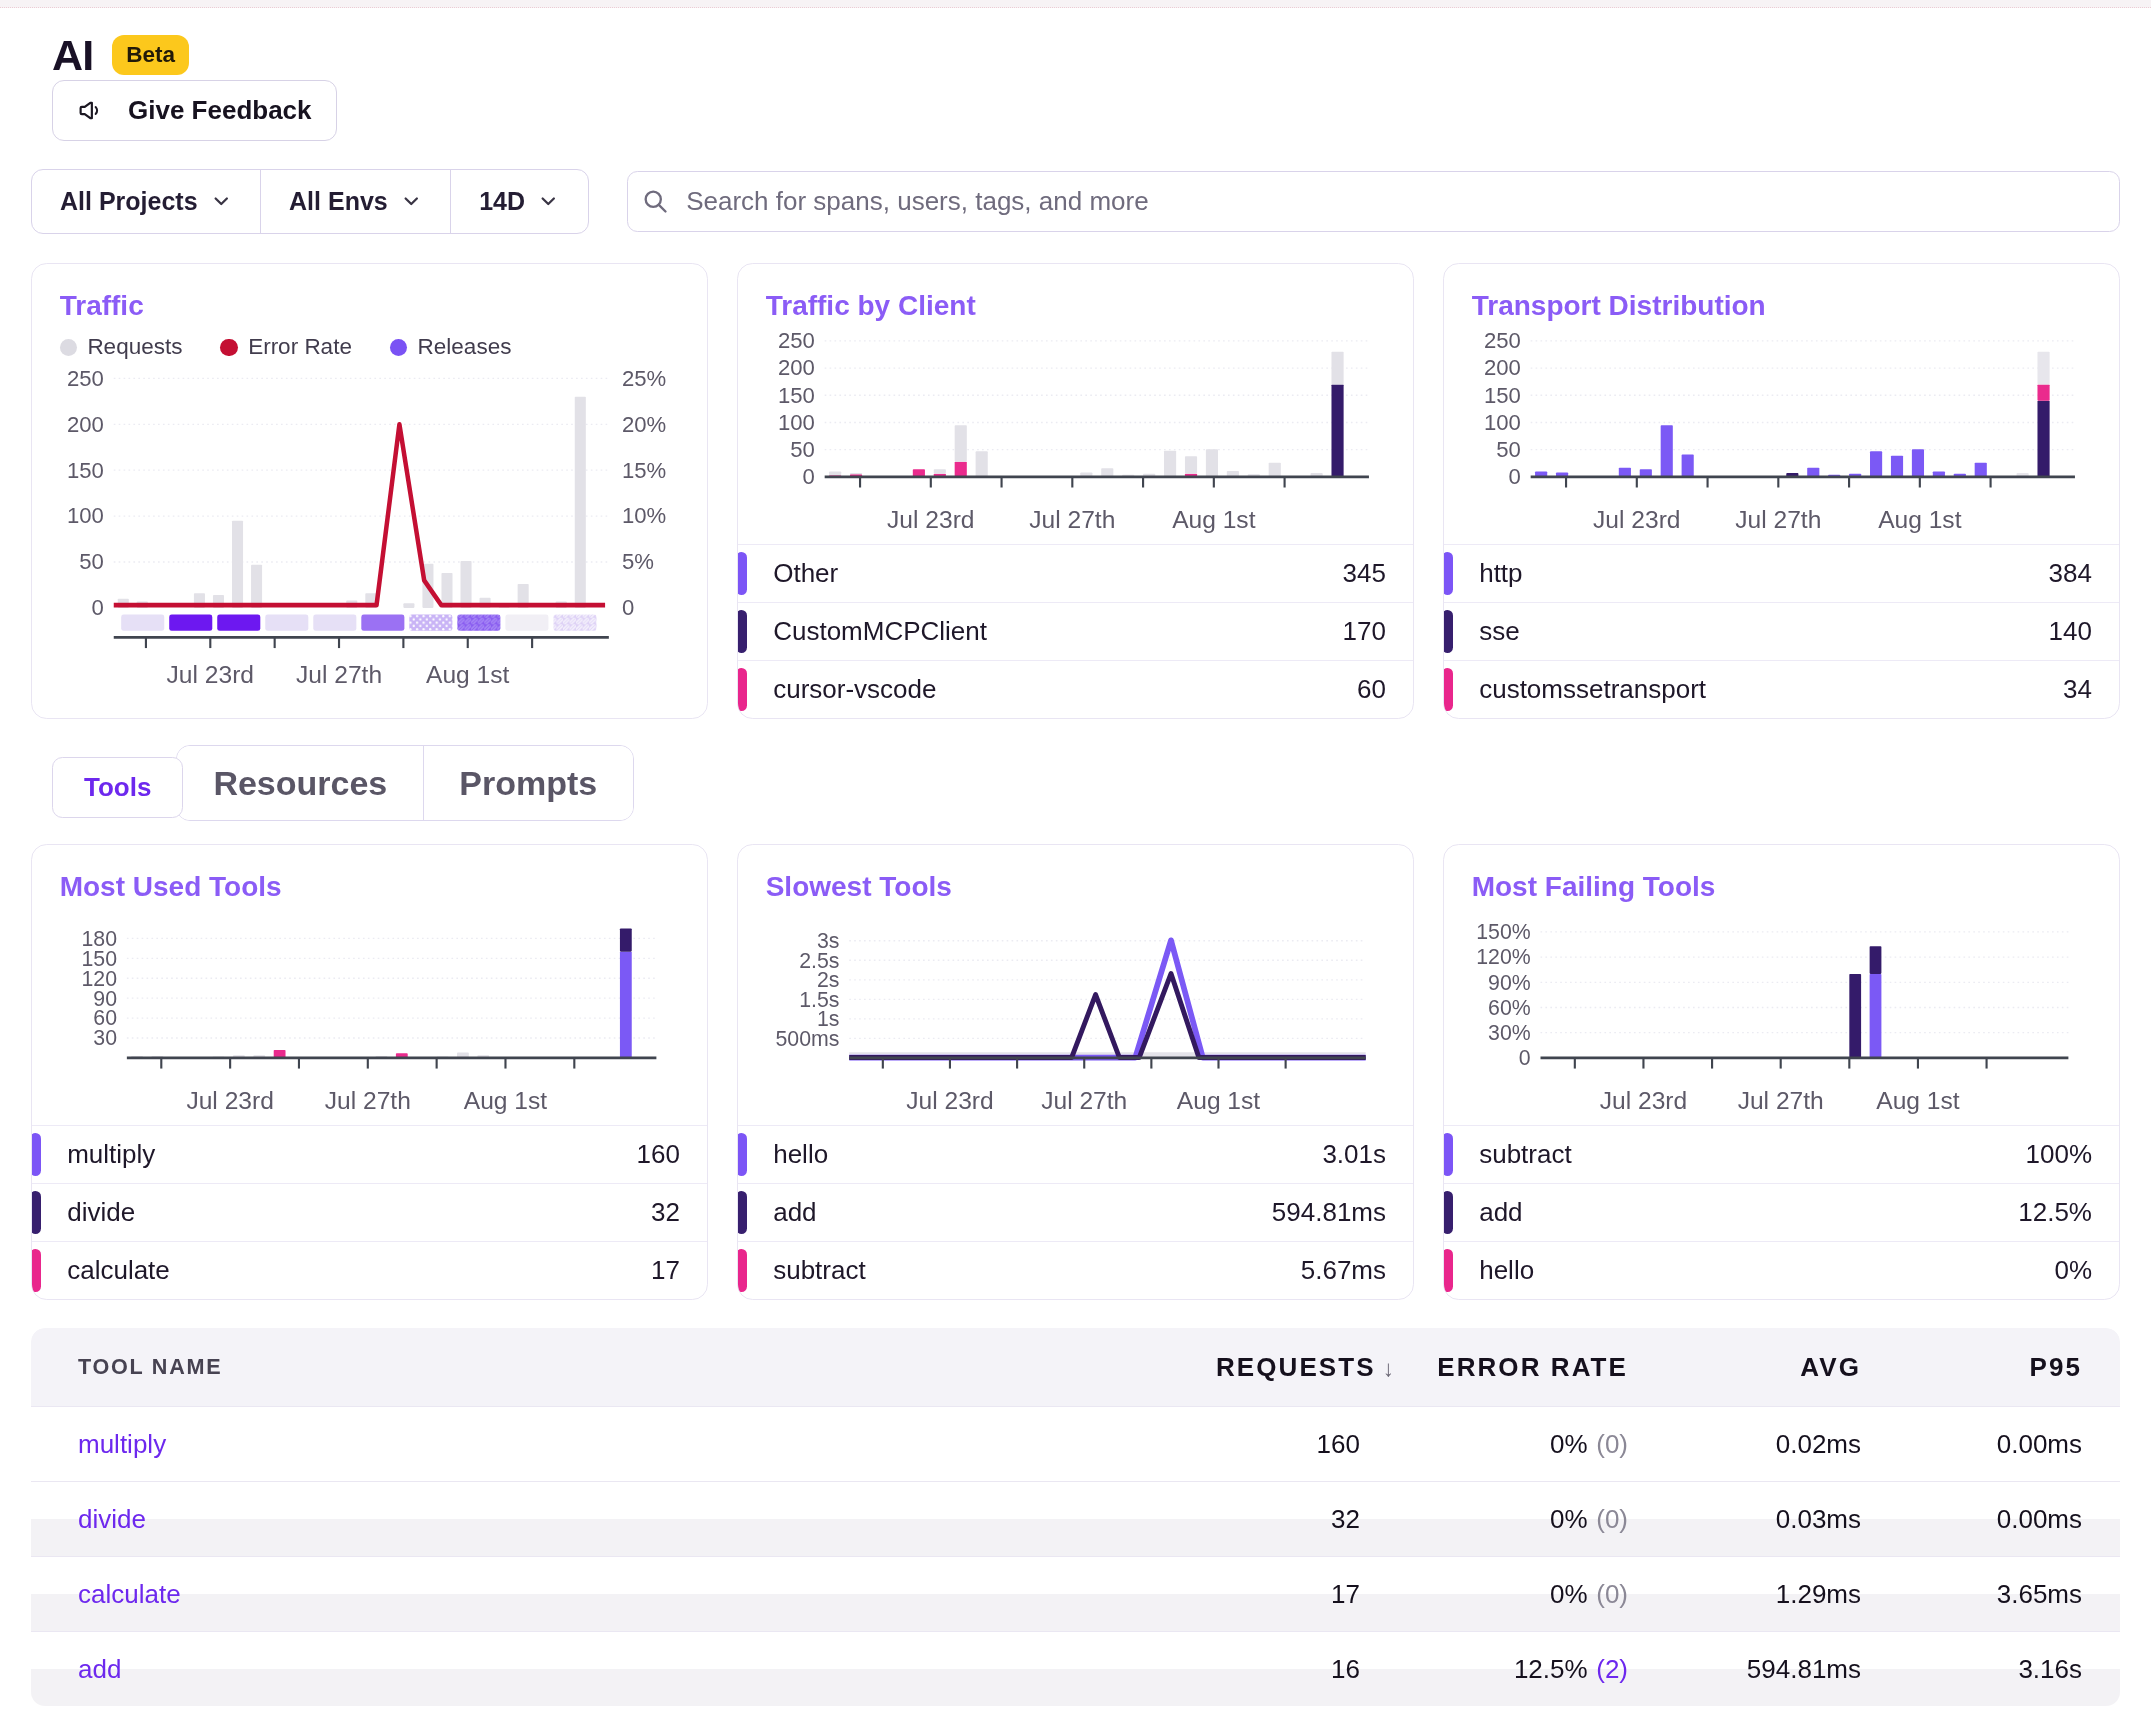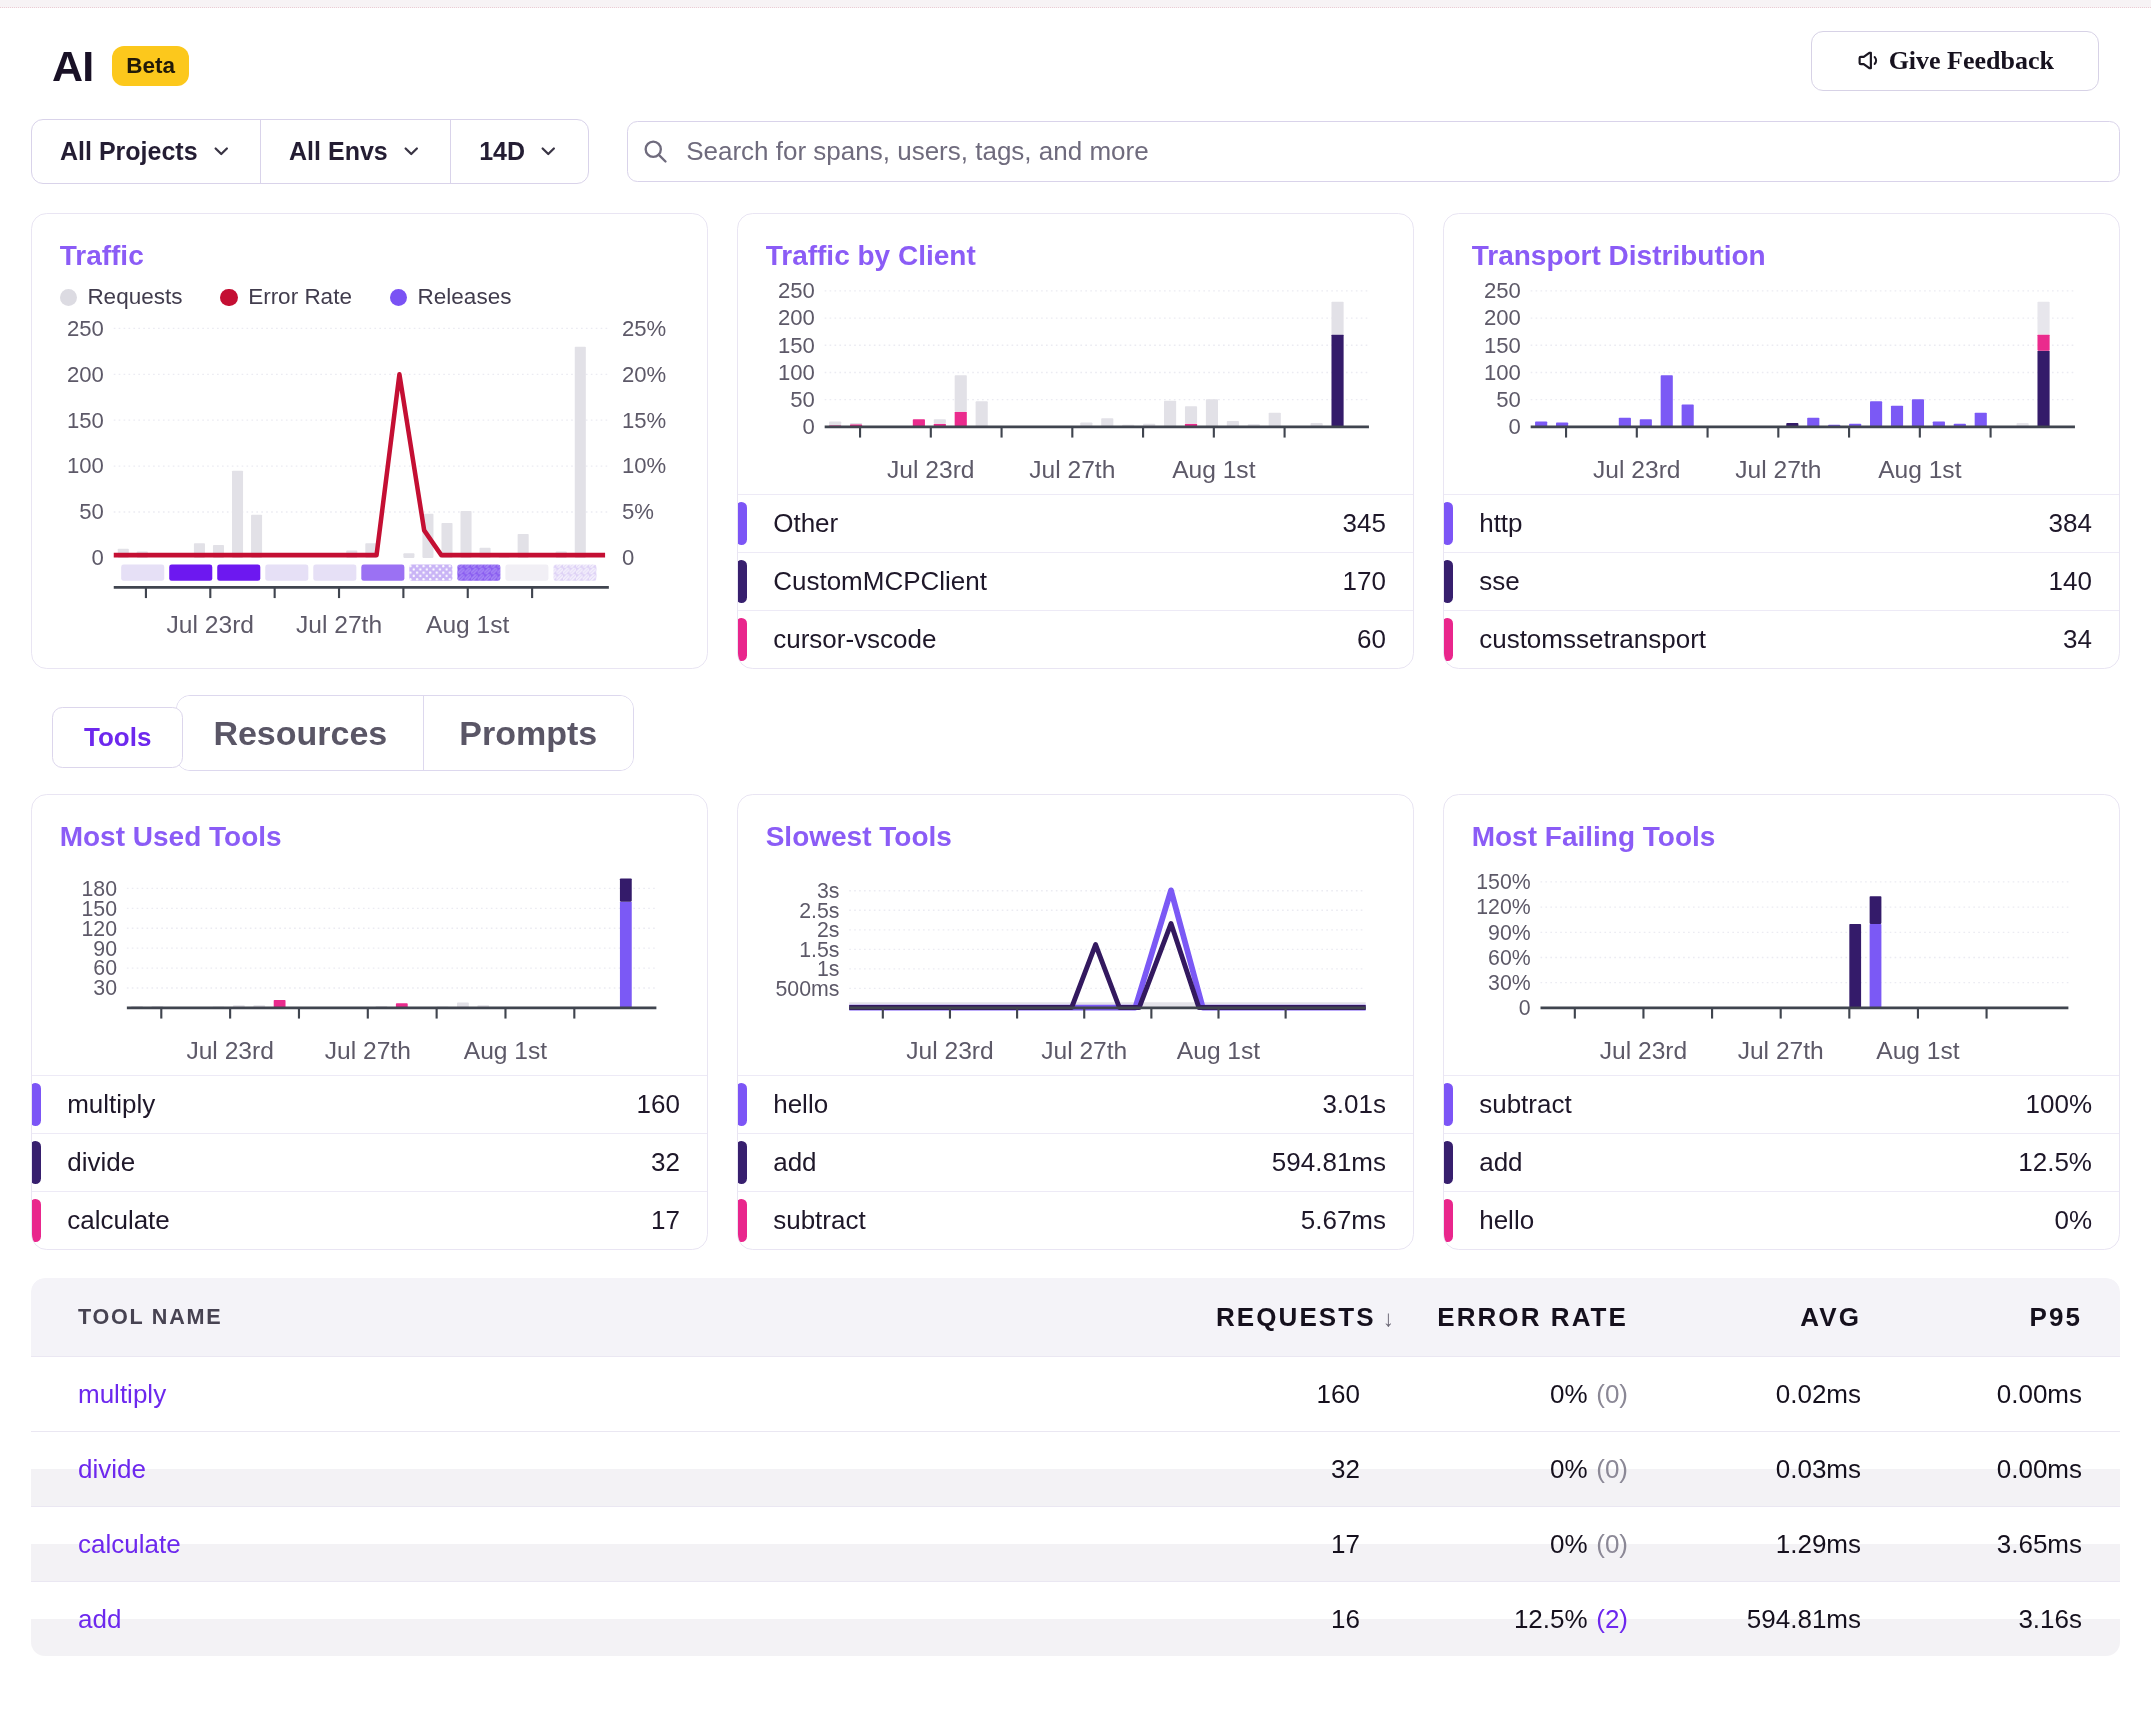--- a/index.html
+++ b/index.html
@@ -1,25 +1,25 @@
 <!DOCTYPE html>
 <html style="font-size:14px"><head>
 <meta charset="utf-8">
 <style>
   html,body{margin:0;padding:0;width:2151px;height:1722px;overflow:hidden;background:#fff;
     font-family:"Liberation Sans","DejaVu Sans",sans-serif;color:#1b1526;}
   .top-strip{height:7px;background:#f7f3f5;border-bottom:1.7px dotted #ecccd4;}
   .page{padding:0 31px;}
   
-  .hdr{display:flex;align-items:flex-end;justify-content:space-between;padding:22.5px 21px 0 21px;}
+  .hdr{display:flex;align-items:flex-start;justify-content:space-between;padding:22.5px 21px 0 21px;flex-direction:column;}
   .logo-wrap{display:flex;align-items:center;gap:19px;}
   .logo{font-size:43px;font-weight:800;letter-spacing:-0.9px;color:#191126;}
   .beta{background:#fcc81c;color:#221a08;font-size:22.5px;font-weight:700;padding:7px 14px;border-radius:12px;}
-  .feedback{display:flex;align-items:center;gap:4px;border:1.7px solid #d7d2e6;border-radius:12px;
-    padding:14px 44px;font-size:26px;font-weight:700;color:#17121f;background:#fff;cursor:pointer;font-family:Liberation Serif, serif;}
+  .feedback{display:flex;align-items:center;gap:22px;border:1.7px solid #d7d2e6;border-radius:12px;
+    padding:14px 24px;font-size:26px;font-weight:700;color:#17121f;background:#fff;cursor:pointer;}
   .nav-tabs{display:flex;gap:50px;padding:29px 21px 0 21px;border-bottom:1.7px solid #ece9f4;}
   .nav-tab{font-size:27px;color:#4e4a5a;padding-bottom:21px;cursor:pointer;}
   .nav-tab.active{color:#6d28ee;font-weight:700;border-bottom:5.2px solid #6d28ee;border-radius:1.7px;}
   
   .filters{display:flex;align-items:center;margin-top:28px;gap:38px;}
   .seg-group{display:flex;border:1.7px solid #d9d3ea;border-radius:12px;overflow:hidden;background:#fff;}
   .seg{display:flex;align-items:center;gap:12px;padding:17.3px 28px;font-size:25px;font-weight:700;color:#241d33;cursor:pointer;}
   .seg + .seg{border-left:1.7px solid #d9d3ea;}
   .chev{width:22.5px;height:22.5px;}
   .search{flex:1;display:flex;align-items:center;gap:15.6px;border:1.7px solid #d9d3ea;border-radius:10.4px;

